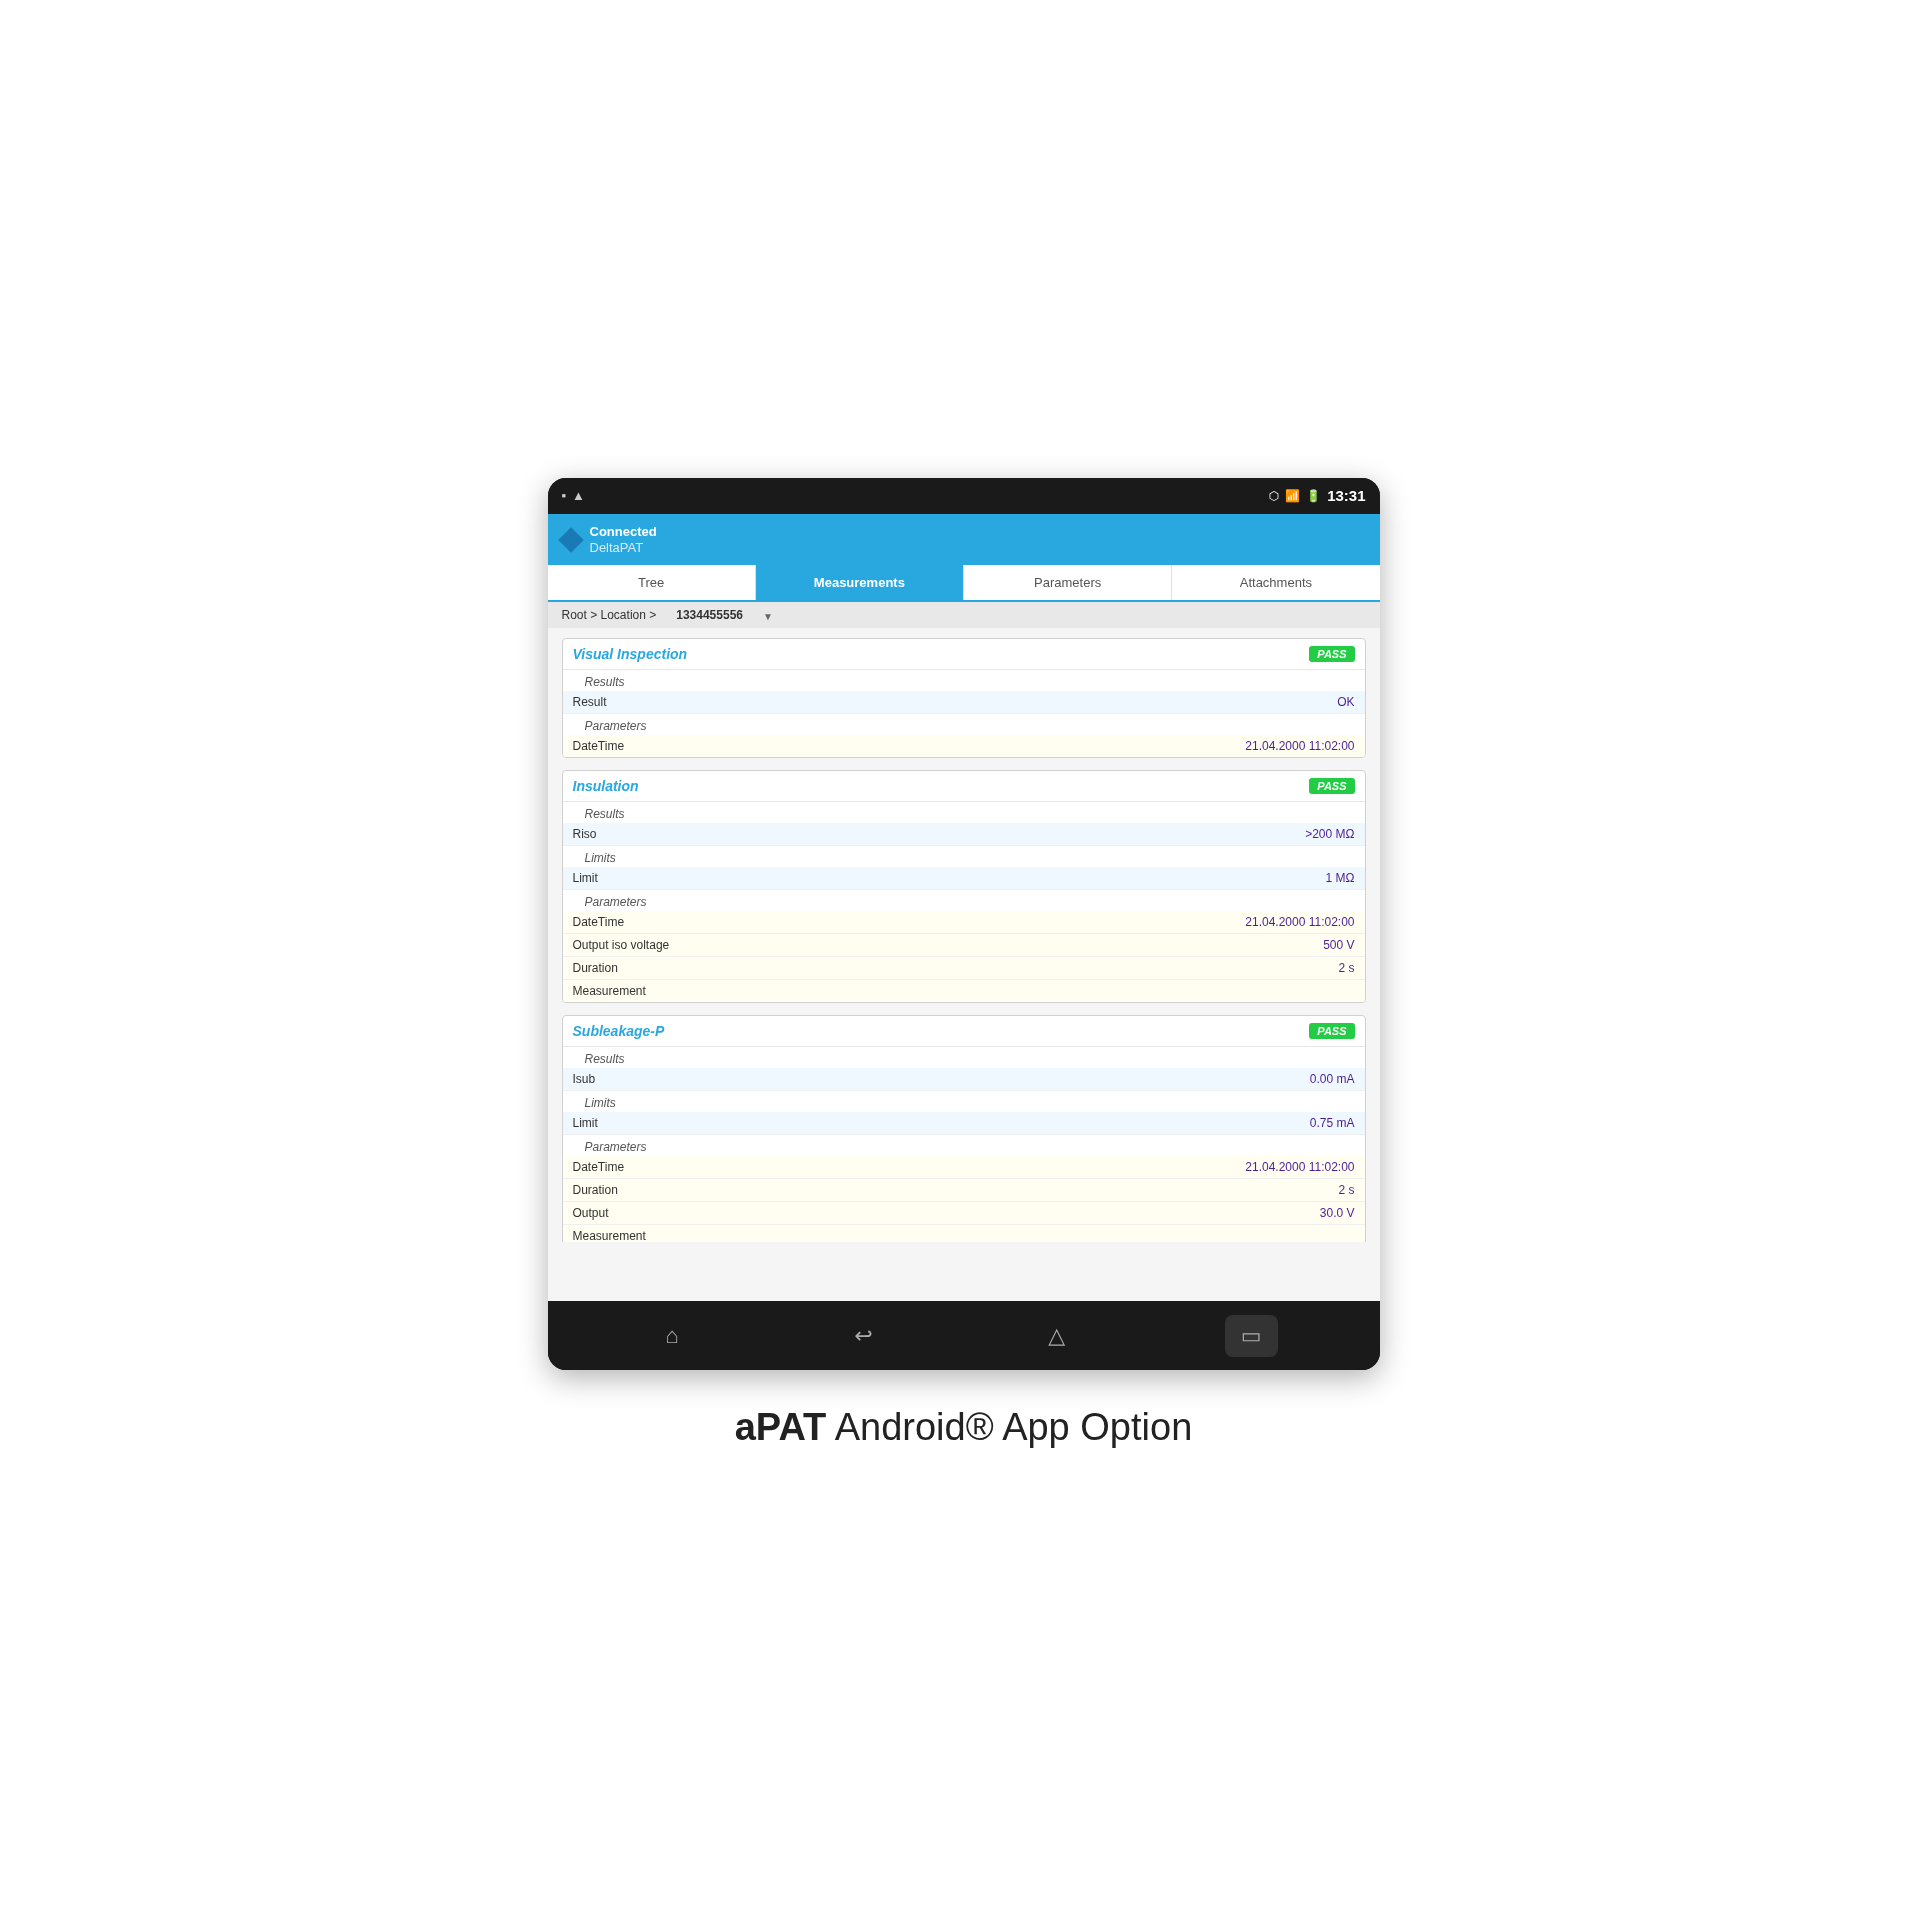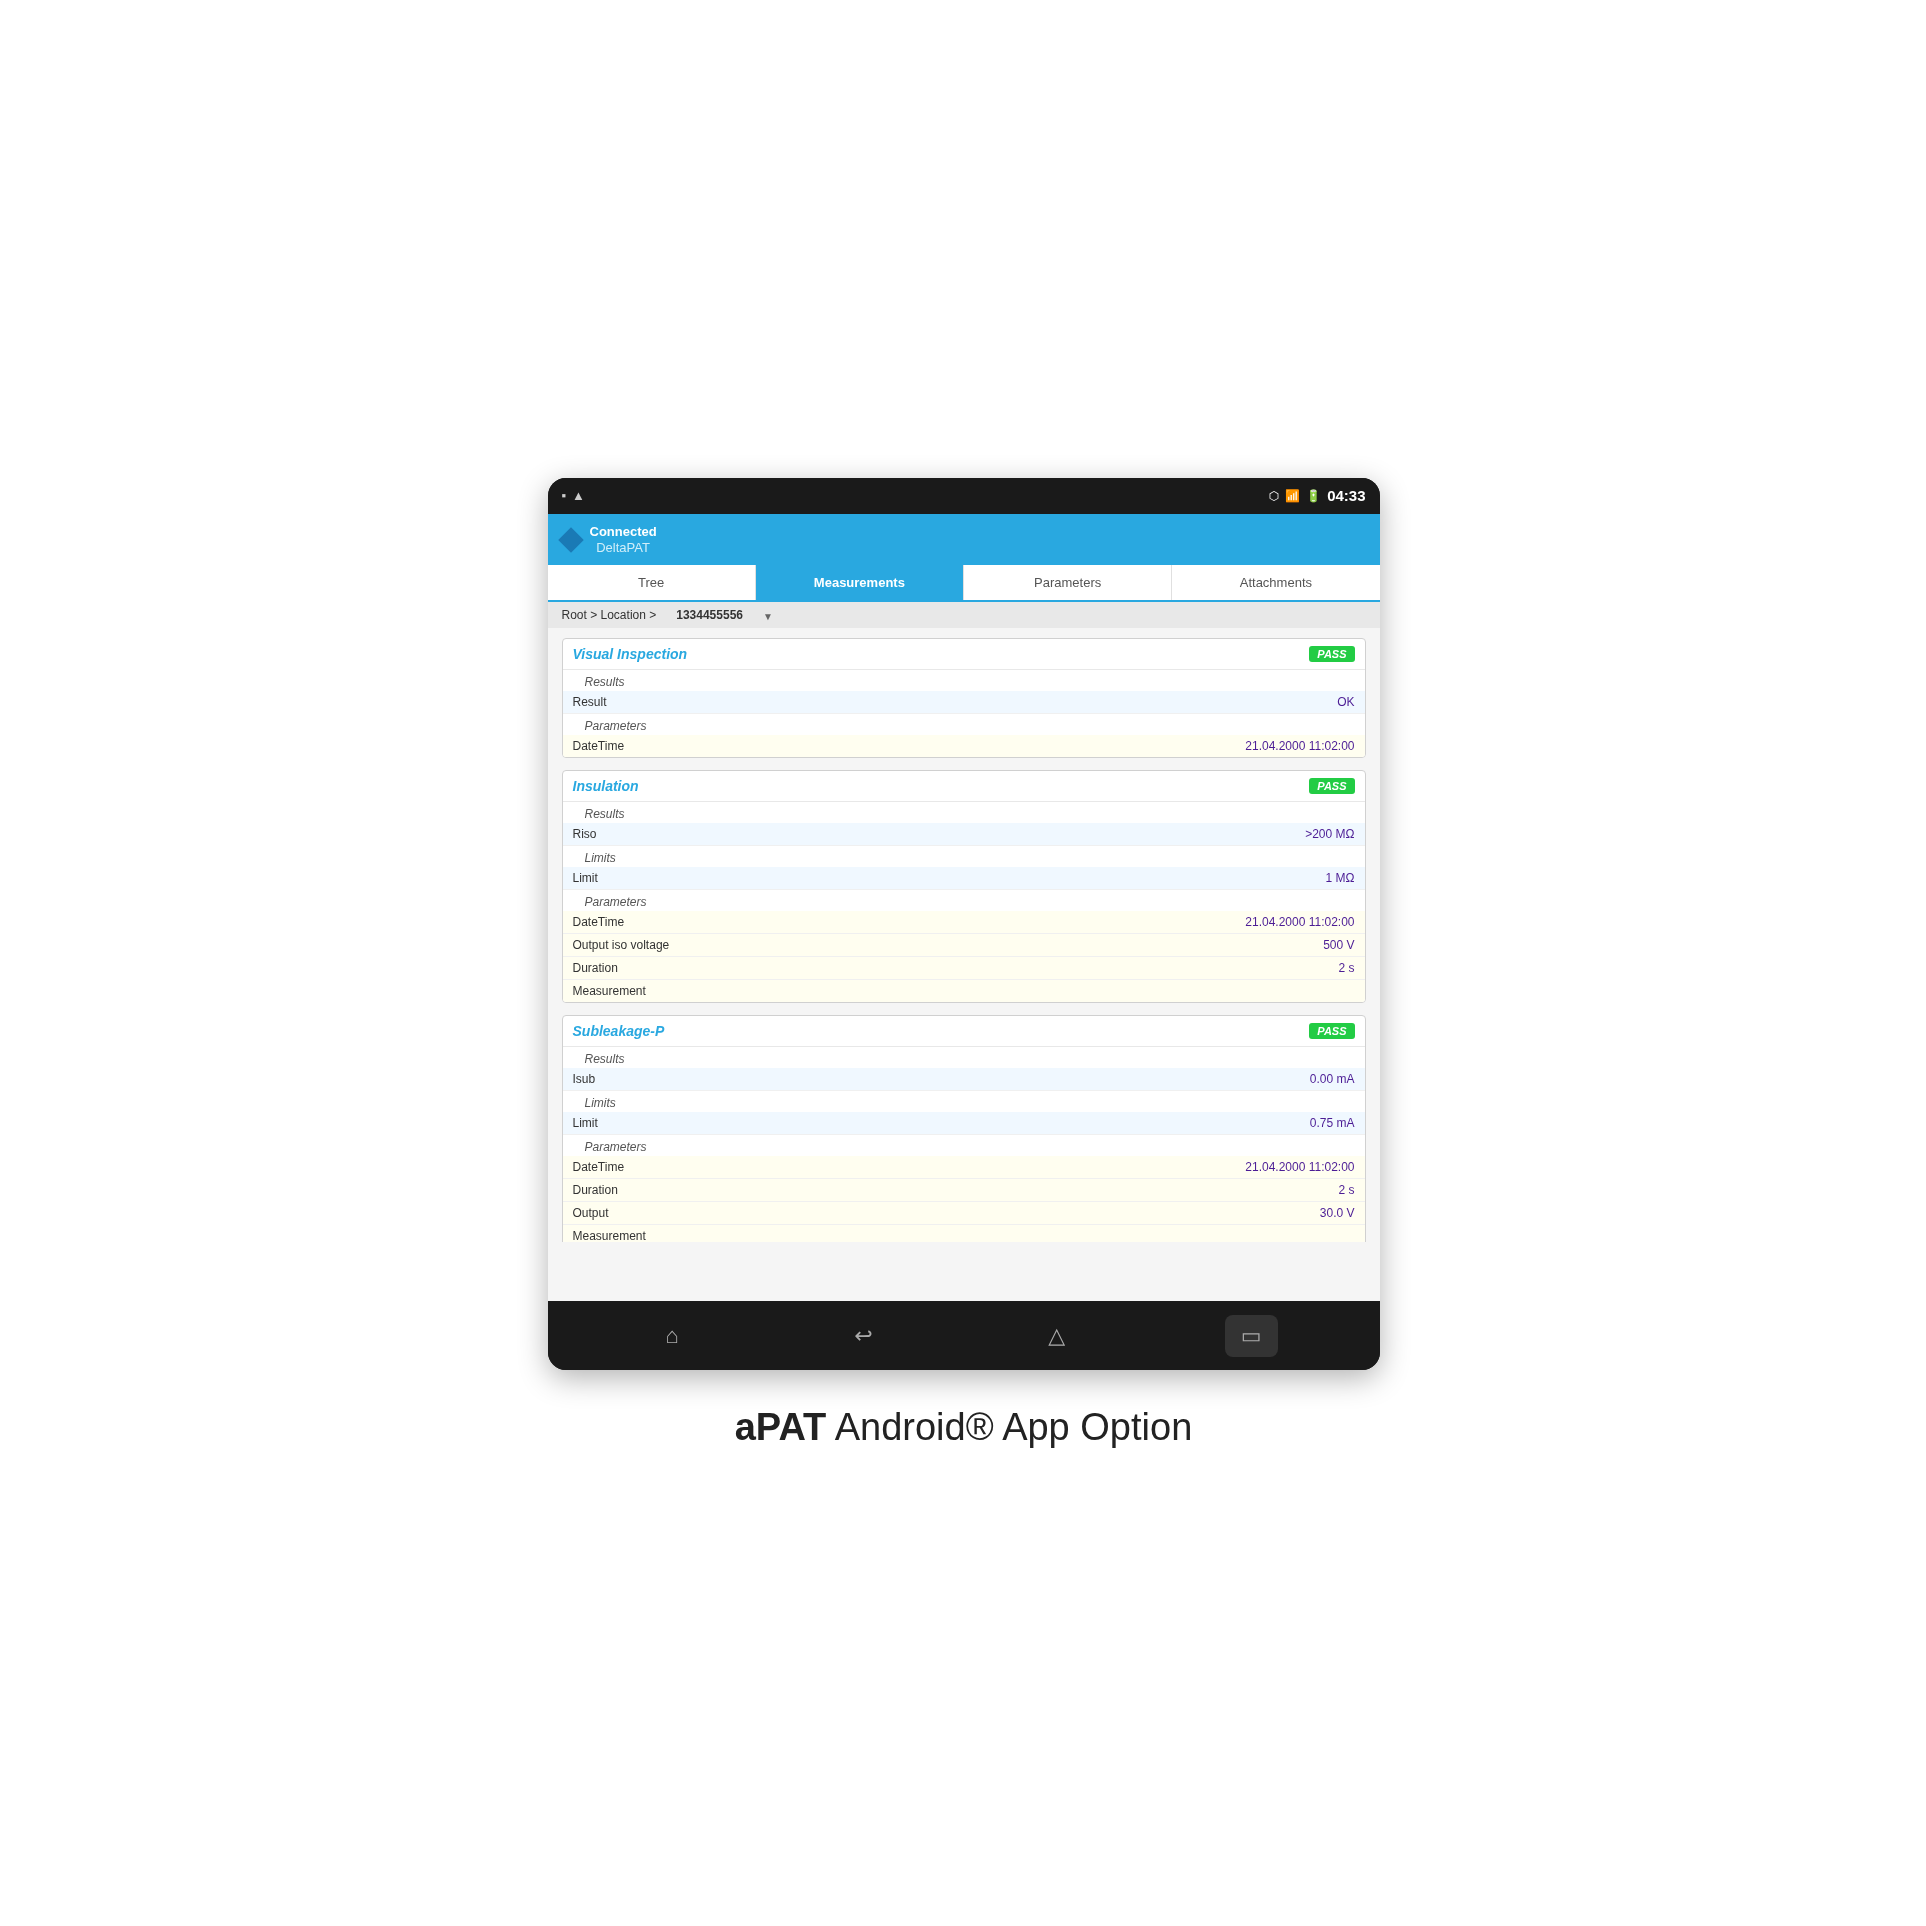--- a/index.html
+++ b/index.html
@@ -56,21 +56,20 @@
     
     .app-content {
       background: #f0f0f0;
     }
     
     .brand-bar {
       background: #29a8e0;
       padding: 10px 14px;
       display: flex;
       align-items: center;
-      text-align: center;
     }
     .brand-logo {
       display: flex;
       flex-direction: column;
       color: white;
       font-size: 13px;
       font-weight: bold;
       line-height: 1.2;
     }
     .brand-logo .brand-sub {
@@ -217,21 +216,21 @@
 
     <div class="status-bar">
       <div class="status-left">
         <span class="status-icon">▪</span>
         <span class="status-icon">▲</span>
       </div>
       <div class="status-right">
         <span style="font-size:12px;">⬡</span>
         <span style="font-size:12px;">📶</span>
         <span style="font-size:12px;">🔋</span>
-        <span style="font-weight:bold;font-size:15px;">04:33</span>
+        <span style="font-weight:bold;font-size:15px;">13:31</span>
       </div>
     </div>
 
     <div class="app-content">
 
       <div class="brand-bar">
         <div class="brand-diamond"></div>
         <div class="brand-logo">
           <span>Connected</span>
           <span class="brand-sub">DeltaPAT</span>

